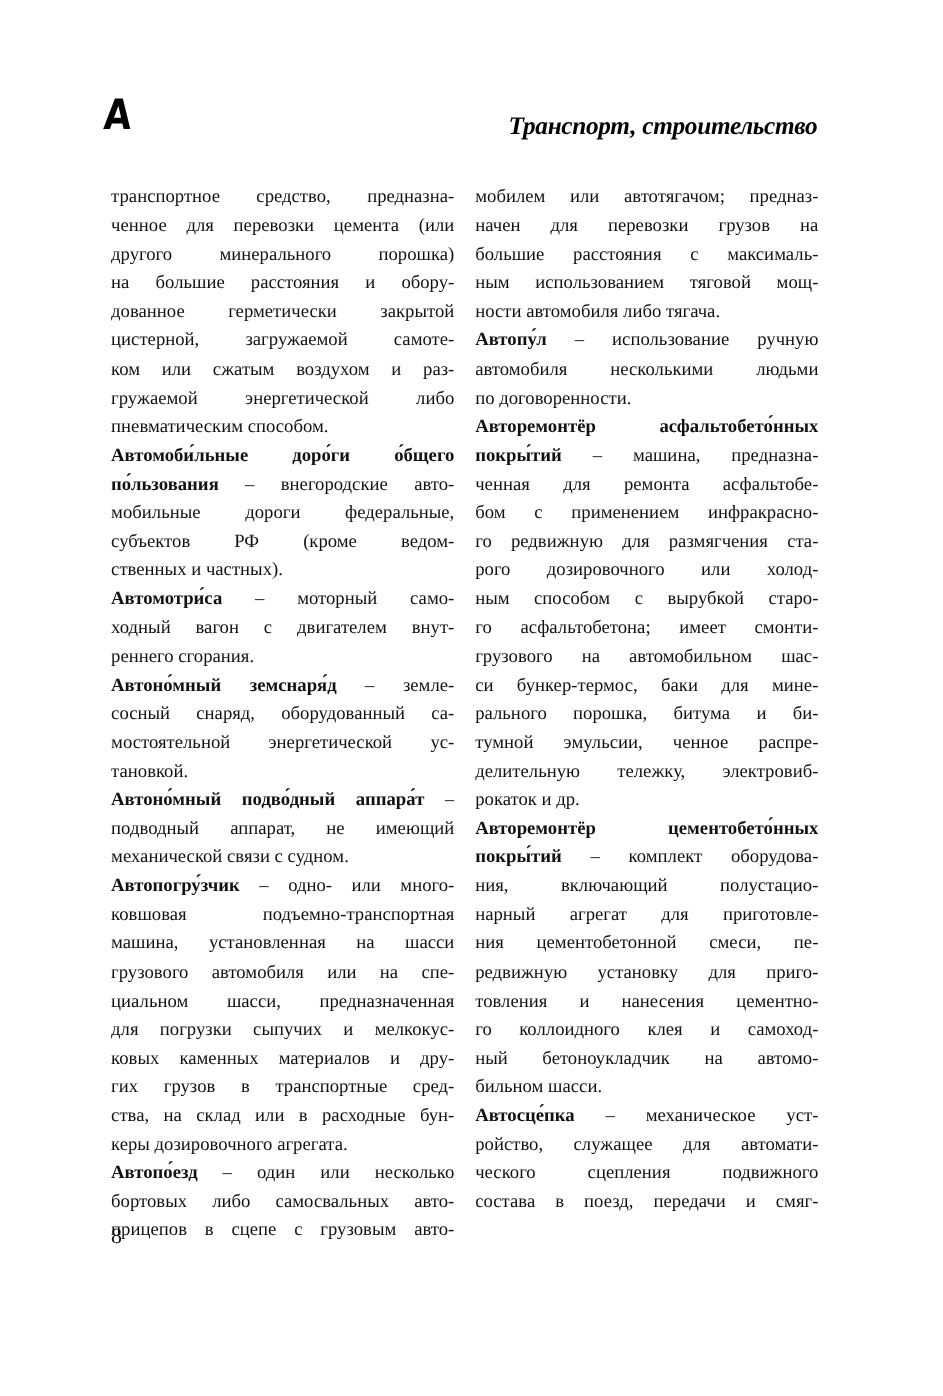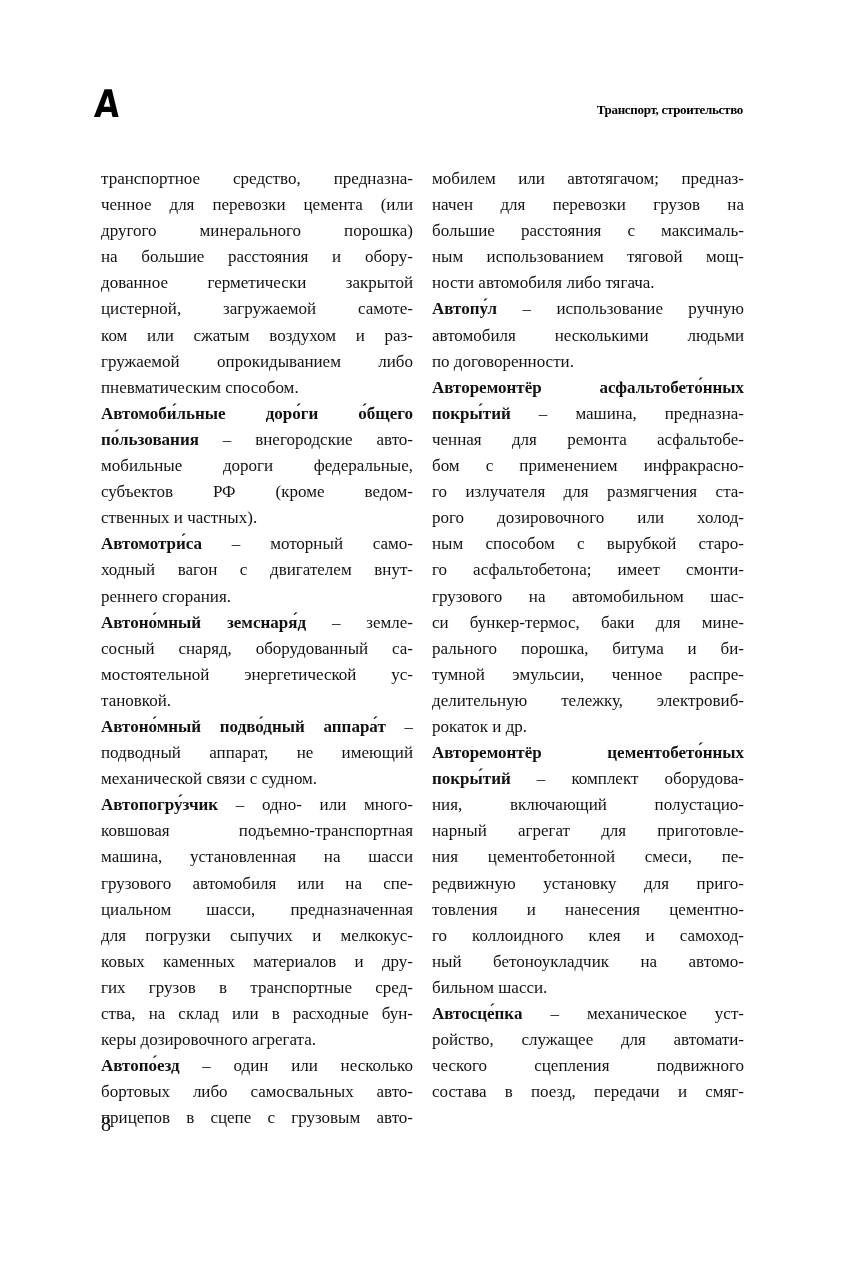--- a/index.html
+++ b/index.html
@@ -1,22 +1,22 @@
 <!DOCTYPE html>
 <html><head>
 <meta charset="utf-8">
 <style>
   html, body { margin: 0; padding: 0; background: #ffffff; }
   body { width: 857px; height: 1269px; position: relative; overflow: hidden;
          font-family: "Liberation Serif", serif; color: #111111; }
   .letter { position: absolute; left: 96px; top: 84px; font-family: "DejaVu Sans", sans-serif;
             font-weight: bold; font-size: 38px; line-height: 40px; transform: skewX(-4deg) scaleX(0.85);
             transform-origin: left top; color: #000; }
-  .running-head { position: absolute; right: 114px; top: 102px; font-weight: bold; font-size: 13px;
-                  letter-spacing: -0.3px; color: #000; }
+  .running-head { position: absolute; right: 114px; top: 102px; font-weight: bold; font-size: 23px;
+                  letter-spacing: -0.3px; color: #000; font-style: italic; }
   .col { position: absolute; top: 146px; width: 312px; font-size: 17px; line-height: 26.1px;
          text-align: justify; margin-top: 20px; }
   .col.left { left: 101px; }
   .col.right { left: 432px; }
   .line { display: block; height: 26.1px; white-space: nowrap; text-align: justify;
           text-align-last: justify; overflow: hidden; }
   .line.last { text-align-last: left; }
   .line b { font-weight: bold; }
   .page-num { position: absolute; left: 101px; top: 1113px; font-size: 20px; }
 </style>
@@ -27,21 +27,21 @@
 <div class="running-head">Транспорт, строительство</div>
 
 <div class="col left">
     <span class="line"><span>транспортное средство, предназна-</span></span>
     <span class="line"><span>ченное для перевозки цемента (или</span></span>
     <span class="line"><span>другого минерального порошка)</span></span>
     <span class="line"><span>на большие расстояния и обору-</span></span>
     <span class="line"><span>дованное герметически закрытой</span></span>
     <span class="line"><span>цистерной, загружаемой самоте-</span></span>
     <span class="line"><span>ком или сжатым воздухом и раз-</span></span>
-    <span class="line"><span>гружаемой опрокидыванием либо</span></span>
+    <span class="line"><span>гружаемой энергетической либо</span></span>
     <span class="line last"><span>пневматическим способом.</span></span>
     <span class="line"><b>Автомоби́льные доро́ги о́бщего</b></span>
     <span class="line"><b>по́льзования</b><span> – внегородские авто-</span></span>
     <span class="line"><span>мобильные дороги федеральные,</span></span>
     <span class="line"><span>субъектов РФ (кроме ведом-</span></span>
     <span class="line last"><span>ственных и частных).</span></span>
     <span class="line"><b>Автомотри́са</b><span> – моторный само-</span></span>
     <span class="line"><span>ходный вагон с двигателем внут-</span></span>
     <span class="line last"><span>реннего сгорания.</span></span>
     <span class="line"><b>Автоно́мный земснаря́д</b><span> – земле-</span></span>
@@ -71,21 +71,21 @@
     <span class="line"><span>большие расстояния с максималь-</span></span>
     <span class="line"><span>ным использованием тяговой мощ-</span></span>
     <span class="line last"><span>ности автомобиля либо тягача.</span></span>
     <span class="line"><b>Автопу́л</b><span> – использование ручную</span></span>
     <span class="line"><span>автомобиля несколькими людьми</span></span>
     <span class="line last"><span>по договоренности.</span></span>
     <span class="line"><b>Авторемонтёр асфальтобето́нных</b></span>
     <span class="line"><b>покры́тий</b><span> – машина, предназна-</span></span>
     <span class="line"><span>ченная для ремонта асфальтобе-</span></span>
     <span class="line"><span>бом с применением инфракрасно-</span></span>
-    <span class="line"><span>го излучателя для размягчения ста-</span></span>
+    <span class="line"><span>го редвижную для размягчения ста-</span></span>
     <span class="line"><span>рого дозировочного или холод-</span></span>
     <span class="line"><span>ным способом с вырубкой старо-</span></span>
     <span class="line"><span>го асфальтобетона; имеет смонти-</span></span>
     <span class="line"><span>грузового на автомобильном шас-</span></span>
     <span class="line"><span>си бункер-термос, баки для мине-</span></span>
     <span class="line"><span>рального порошка, битума и би-</span></span>
     <span class="line"><span>тумной эмульсии, ченное распре-</span></span>
     <span class="line"><span>делительную тележку, электровиб-</span></span>
     <span class="line last"><span>рокаток и др.</span></span>
     <span class="line"><b>Авторемонтёр цементобето́нных</b></span>

